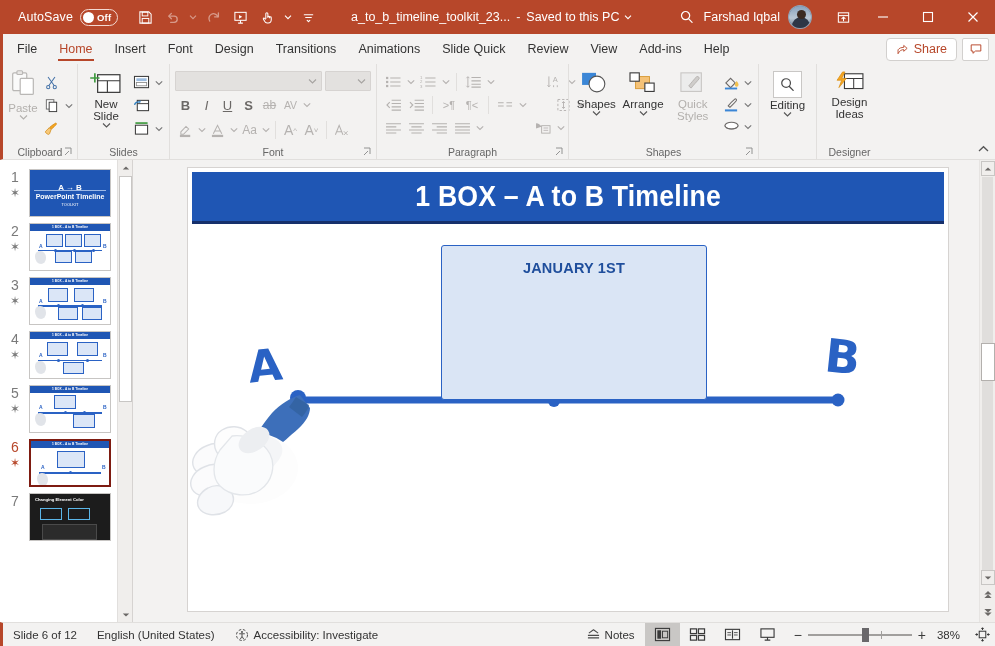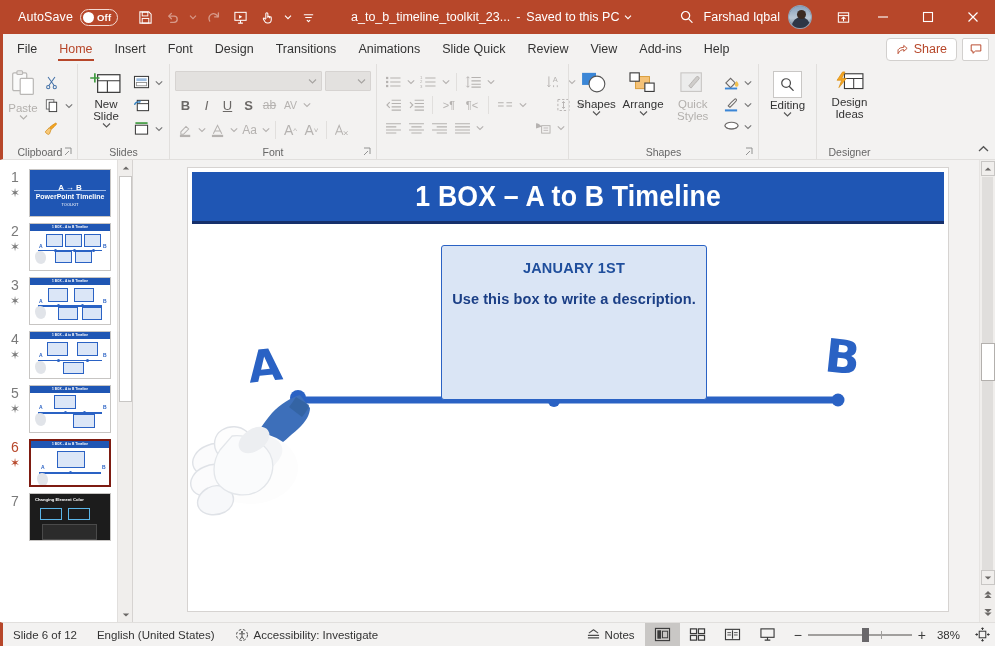--- a/index.html
+++ b/index.html
@@ -753,20 +753,29 @@
                 <path d="M1 2.5c3 0 4 2 6.5 3.5L1 8z" fill="#b5b2b0"></path>
                 <path d="M9 7.5h5M9 10h5" stroke="#b5b2b0" stroke-width=".9"></path>
               </svg>
           </div>
           <div class="cv-s">
             <svg width="8" height="6" viewBox="0 0 8 6">
                 <path d="M.8 1.3L4 4.5 7.2 1.3" fill="none" stroke="#b5b2b0" stroke-width="1.1"></path>
               </svg>
           </div>
         </div>
+      </div>
+      <div class="group-label">
+        <span>Paragraph</span>
+        <span class="dialog-launcher">
+          <svg width="9" height="9" viewBox="0 0 9 9">
+              <path d="M1 1h6v6" fill="none" stroke="#888" stroke-width=".9"></path>
+              <path d="M1 8l4-4" stroke="#888" stroke-width=".9"></path>
+            </svg>
+        </span>
       </div>
     </div>
 
     <div class="group g-draw">
       <div class="group-body">
         <div class="bigbtn">
           <svg width="34" height="26" viewBox="0 0 36 28">
             <rect x="3" y="2" width="15" height="13" fill="#3b86d6"></rect>
             <circle cx="19" cy="14" r="8.5" fill="#fff" stroke="#555" stroke-width="1.2"></circle>
           </svg>
@@ -1084,21 +1093,20 @@
             <path d="M44 268 C58 266 76 274 82 286 C88 298 84 314 72 322 C60 330 42 328 32 318 C24 310 24 294 32 282 Z" fill="#fafbfc" stroke="#e3e6ea" stroke-width="1.3"></path>
             <ellipse cx="66" cy="272" rx="17" ry="11" fill="#eceef1" transform="rotate(-34 66 272)"></ellipse>
           </g>
         </svg>
 
         <div class="mark-a">A</div>
         <div class="mark-b">B</div>
 
         <div class="desc-box">
           <span class="dt">JANUARY 1ST</span>
-          <span class="db">Use this box to write a description.</span>
         </div>
       </div>
 
       <div class="canvas-scroll">
         <div class="cs-track"></div>
         <div class="cs-btn up">
           <svg width="8" height="6" viewBox="0 0 8 6">
               <path d="M.8 4.6L4 1.4l3.2 3.2z" fill="#6b6866"></path>
             </svg>
         </div>

